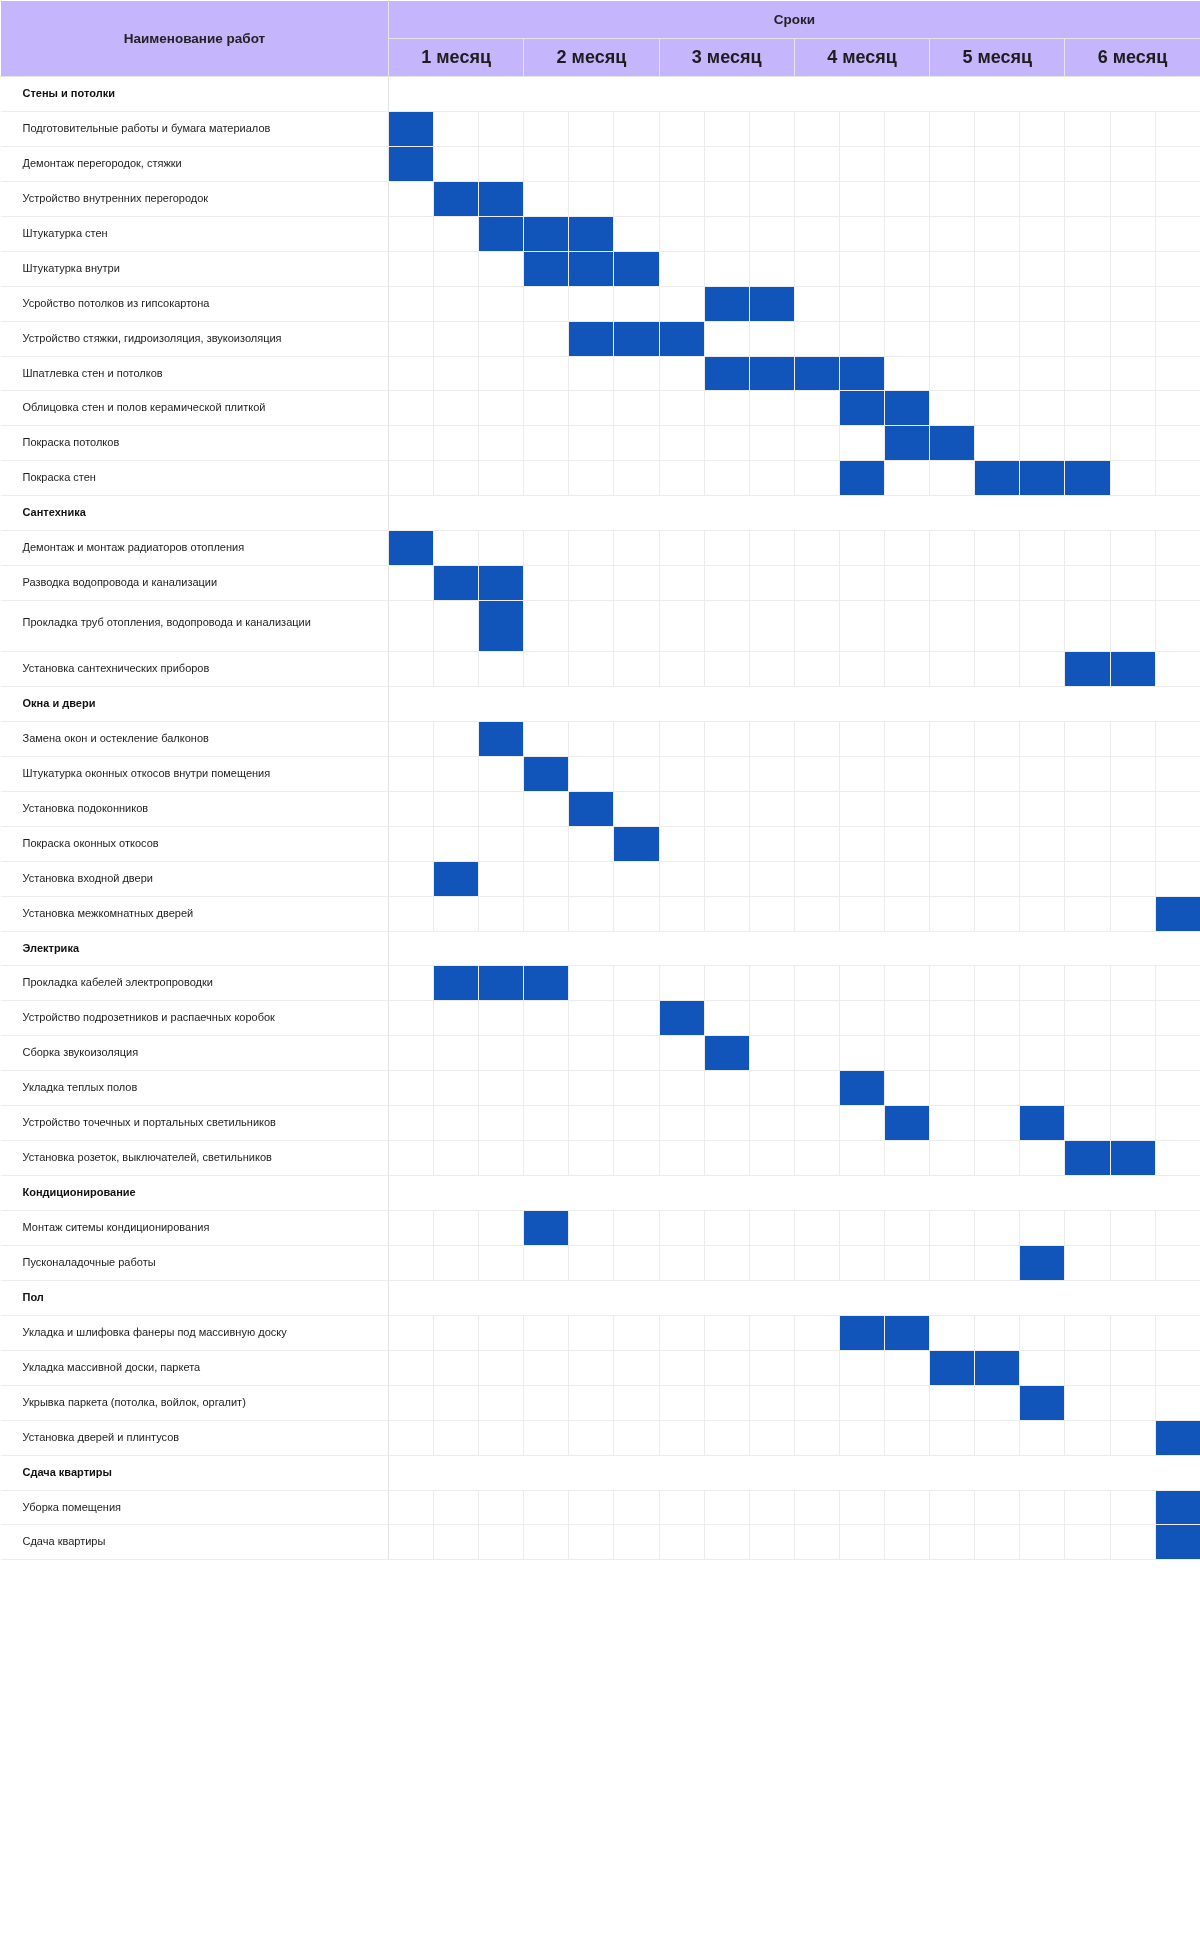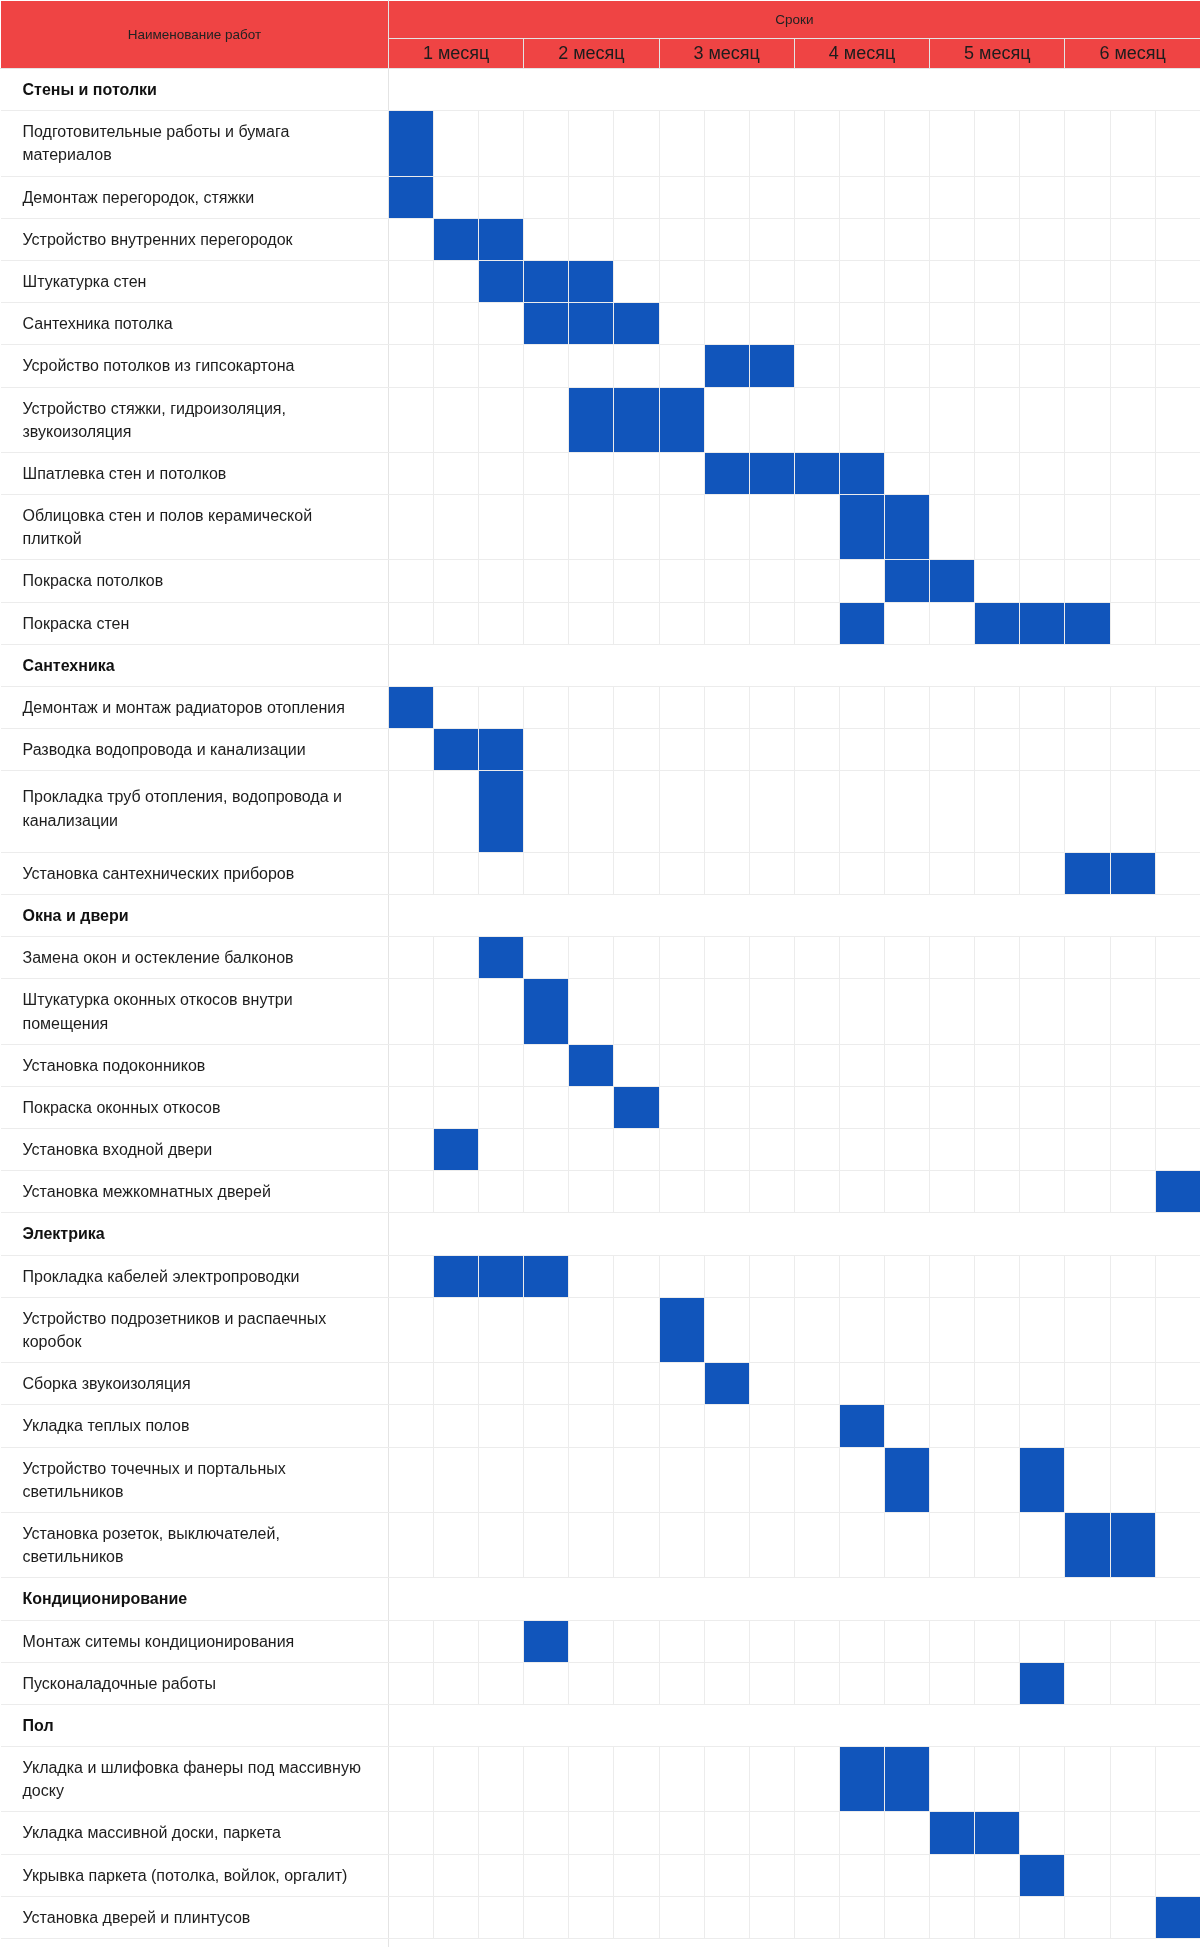--- a/index.html
+++ b/index.html
@@ -13,49 +13,49 @@
     background: #fff;
     -webkit-font-smoothing: antialiased;
   }
   table.gantt {
     width: 1200px;
     border-collapse: collapse;
     table-layout: fixed;
   }
   
   thead th {
-    font-weight: 400;
+    font-weight: 700;
     font-size: 13.5px;
     color: #222222;
-    background: #ef4444;
+    background: #c4b5fd;
     text-align: center;
     vertical-align: middle;
     border: 1px solid #e4e4e4;
-    padding: 0;
+    padding: 8px;
   }
   th.name-head {
     height: 68px;
     border-left: 1px solid #ffffff;
     border-top: 1px solid #ffffff;
   }
   th.terms-head {
     height: 38px;
     border-top: 1px solid #ffffff;
     border-right: 1px solid #ffffff;
   }
   th.month-head {
     height: 30px;
     font-size: 18px;
     color: #1d1d1d;
   }
   th.month-head.last { border-right: 1px solid #e4e4e4; }
 
   
   tbody td.task-name {
-    font-size: 16px;
+    font-size: 11px;
     color: #1d1d1d;
     padding: 9px 14px 9px 22px;
     line-height: 1.45;
     border-bottom: 1px solid #ececec;
     border-right: 1px solid #e4e4e4;
     vertical-align: middle;
     background: #ffffff;
   }
   tbody tr.section td.task-name {
     font-weight: bold;
@@ -199,21 +199,21 @@
           <td class="cell"></td>
           <td class="cell"></td>
           <td class="cell"></td>
           <td class="cell"></td>
           <td class="cell"></td>
           <td class="cell"></td>
           <td class="cell"></td>
           <td class="cell last-col"></td>
         </tr>
         <tr class="">
-          <td class="task-name">Сантехника потолка</td>
+          <td class="task-name">Штукатурка внутри</td>
           <td class="cell"></td>
           <td class="cell"></td>
           <td class="cell"></td>
           <td class="cell filled"></td>
           <td class="cell filled"></td>
           <td class="cell filled"></td>
           <td class="cell"></td>
           <td class="cell"></td>
           <td class="cell"></td>
           <td class="cell"></td>

